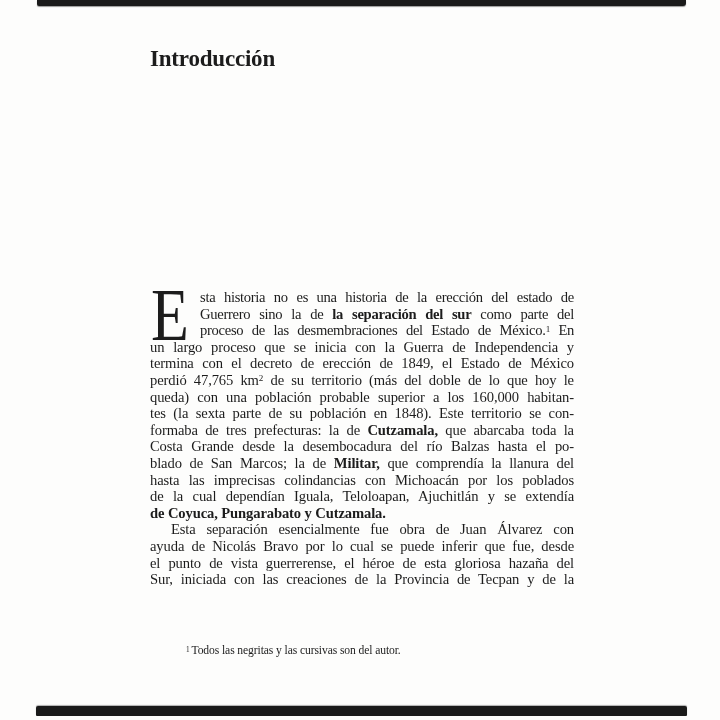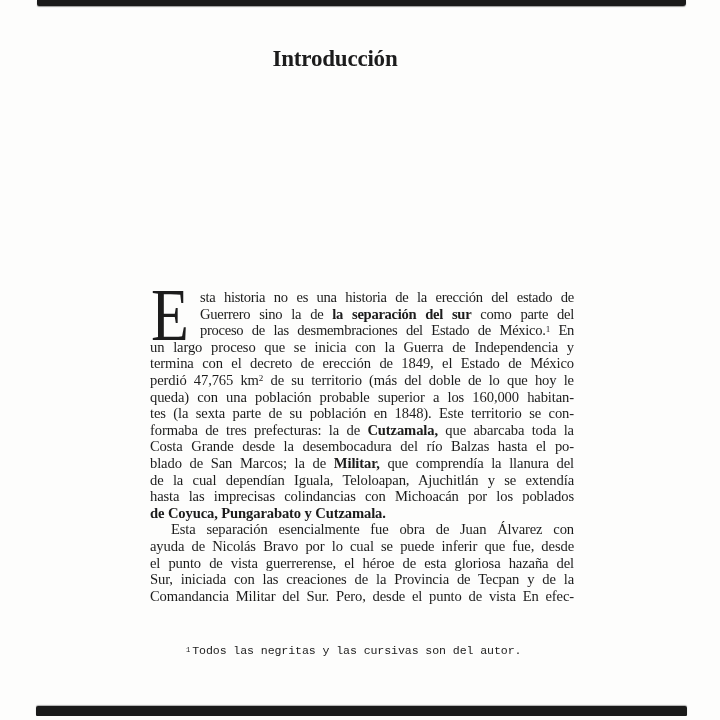--- a/index.html
+++ b/index.html
@@ -7,39 +7,39 @@
     width:720px;height:720px;position:relative;overflow:hidden;
     background:#ffffff;color:#1c1c1c;
     font-family:"Liberation Serif", serif;
   }
   .page{position:absolute;inset:0;background:#fdfdfc;}
   .scan-bar{position:absolute;background:#1a1a1a;}
   .scan-bar.top{left:37px;top:0;width:649px;height:6px;border-radius:0 0 3px 2px;box-shadow:0 1px 1px rgba(30,30,30,.45);}
   .scan-bar.bottom{left:36px;top:706px;width:651px;height:10px;border-radius:2px 2px 1px 1px;box-shadow:0 -1px 1px rgba(30,30,30,.35);}
   .title{
     position:absolute;top:46px;left:150px;width:370px;margin:0;
-    text-align:center;font-size:23px;font-weight:bold;letter-spacing:-0.2px;
+    text-align:left;font-size:23px;font-weight:bold;letter-spacing:-0.2px;
   }
   .textblock{
     position:absolute;left:150px;top:289px;width:424px;
     font-size:14.6px;line-height:16.6px;letter-spacing:-0.12px;
   }
   .dropcap{
     position:absolute;left:1px;top:2px;
     font-size:73px;line-height:50px;
     transform:scaleX(0.85);transform-origin:left top;
   }
   .line{text-align:justify;text-align-last:justify;height:16.6px;line-height:16.6px;overflow:hidden;}
   .line.last{text-align-last:left;font-weight:bold;}
   .line.dc{margin-left:50px;letter-spacing:-0.3px;}
   .line.ind{text-indent:21px;}
   .it{}
   .bd{font-weight:bold;}
   .sup{font-size:0.62em;position:relative;top:-3.5px;}
-  .footnote{position:absolute;left:186px;top:644px;font-size:11.6px;letter-spacing:-0.1px;font-family:Liberation Mono, monospace;}
+  .footnote{position:absolute;left:186px;top:644px;font-size:11.6px;letter-spacing:-0.1px;}
   .footnote .sup{top:-2.5px;margin-right:2px;}
 </style>
 </head>
 <body>
 
 <div class="page">
 
   <div class="scan-bar top"></div>
 
   <h1 class="title">Introducción</h1>
@@ -51,28 +51,27 @@
         <div class="line dc"><span class="it">Guerrero</span><span> sino la de </span><span class="bd">la separación del sur</span><span> como parte del</span></div>
         <div class="line dc"><span>proceso de las desmembraciones del Estado de México.</span><span class="sup">1</span><span> En</span></div>
         <div class="line"><span>un largo proceso que se inicia con la Guerra de Independencia y</span></div>
         <div class="line"><span>termina con el decreto de erección de 1849, el Estado de México</span></div>
         <div class="line"><span>perdió 47,765 km</span><span class="sup">2</span><span> de su territorio (más del doble de lo que hoy le</span></div>
         <div class="line"><span>queda) con una población probable superior a los 160,000 habitan-</span></div>
         <div class="line"><span>tes (la sexta parte de su población en 1848). Este territorio se con-</span></div>
         <div class="line"><span>formaba de tres prefecturas: la de </span><span class="bd">Cutzamala,</span><span> que abarcaba toda la</span></div>
         <div class="line"><span>Costa Grande desde la desembocadura del río Balzas hasta el po-</span></div>
         <div class="line"><span>blado de San Marcos; la de </span><span class="bd">Militar,</span><span> que comprendía la llanura del</span></div>
+        <div class="line"><span>hasta las imprecisas colindancias con Michoacán por los poblados</span></div>
         <div class="line"><span>de la cual dependían Iguala, Teloloapan, Ajuchitlán y se extendía</span></div>
-        <div class="line"><span>hasta las imprecisas colindancias con Michoacán por los poblados</span></div>
         <div class="line last"><span>de Coyuca, Pungarabato y Cutzamala.</span></div>
         <div class="line ind"><span>Esta separación esencialmente fue obra de Juan Álvarez con</span></div>
         <div class="line"><span>ayuda de Nicolás Bravo por lo cual se puede inferir que fue, desde</span></div>
         <div class="line"><span>el punto de vista guerrerense, el héroe de esta gloriosa hazaña del</span></div>
         <div class="line"><span class="it">Sur,</span><span> iniciada con las creaciones de la Provincia de Tecpan y de la</span></div>
-        <div class="line"><span>Comandancia Militar del Sur. Pero, desde el punto de vista En efec-</span></div>
       </div>
   </div>
 
   <div class="footnote">
     <span class="sup">1</span><span>Todos las negritas y las cursivas son del autor.</span>
   </div>
 
   <div class="scan-bar bottom"></div>
 
 </div>

